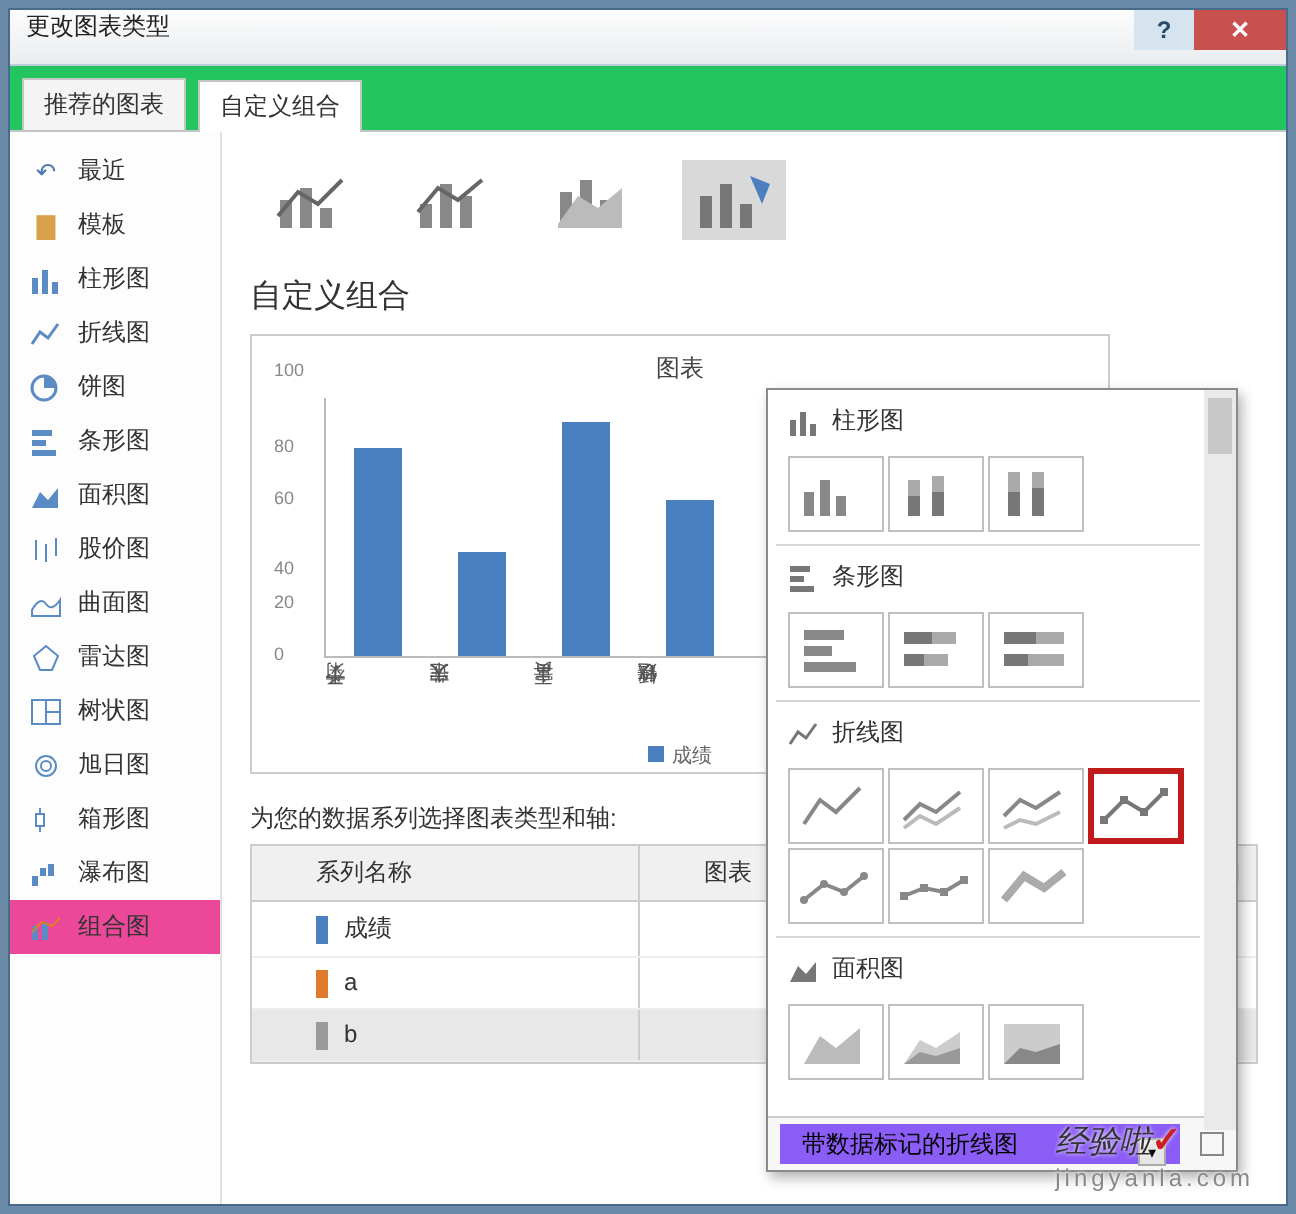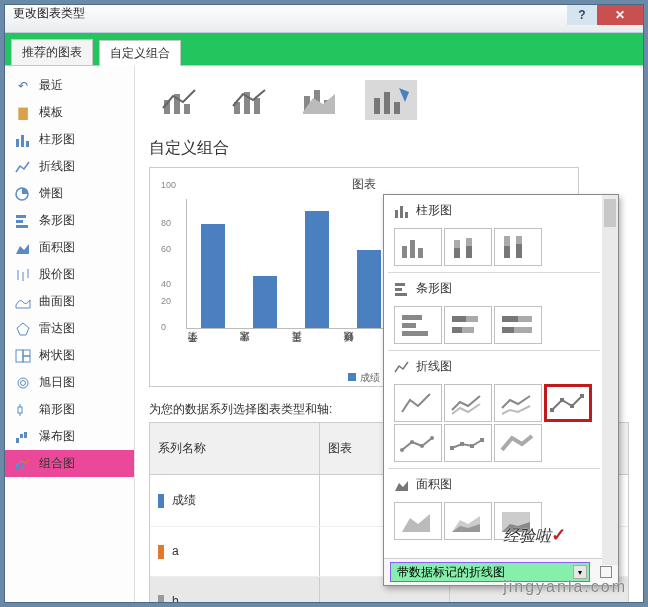--- a/index.html
+++ b/index.html
@@ -30,47 +30,47 @@
 .bars-wrap { display: flex; align-items: flex-end; height: 130px; margin: 6px 20px 4px 30px; position: relative; border-bottom: 1px solid #bbb; border-left: 1px solid #bbb;}
 .ytick { position: absolute; left: -26px; font-size: 9px; color: #888; }
 .bar { width: 24px; background: #4a80c0; margin: 0 14px; }
 .xlabels { display: flex; margin-left: 30px; }
 .xlab { width: 52px; text-align: center; font-size: 10px; color: #555; writing-mode: vertical-rl; transform: rotate(180deg); height: 34px;}
 .legend { text-align: center; padding-top: 4px; font-size: 10px; color: #666;}
 .legend i { display: inline-block; width:8px; height:8px; background:#4a80c0; margin-right:4px;}
 .axis-note { font-size: 12px; color: #333; padding: 14px 0 4px 0; }
 .grid { border: 1px solid #ccc; }
 .grid-head { display: flex; background: #f0f0f0; border-bottom: 1px solid #ccc; }
-.gcell { padding: 17px 8px; font-size: 12px; color: #333; }
+.gcell { padding: 5px 8px; font-size: 12px; color: #333; margin-left: 24px; }
 .c1 { width: 170px; border-right:1px solid #ccc;}
 .c2 { width: 130px; border-right:1px solid #ccc;}
 .c3 { width: 130px; text-align:right;}
 .grid-row { display: flex; border-bottom: 1px solid #eee; align-items: center;}
 .swatch { display:inline-block; width:6px; height:14px; margin-right:8px; vertical-align:middle;}
 
 
 .popup { position: absolute; right: 24px; top: 128px; width: 236px; height: 392px; background: #fff; border: 1px solid #8a8a8a; box-shadow: 2px 3px 6px rgba(0,0,0,0.3); display: flex; flex-direction: column; }
 .popup-scroll { position: absolute; right: 0; top: 0; bottom: 20px; width: 16px; background: #eaeaea;}
 .popup-thumb { position:absolute; left:2px; width:12px; background:#c8c8c8;}
 .popup-inner { flex: 1; overflow: hidden; padding: 0 18px 0 4px; }
 .sec-head { display: flex; align-items: center; gap: 6px; padding: 7px 6px; border-top: 1px solid #d7d7d7; font-size: 12px; color: #333;}
 .sec-head:first-child{border-top:none;}
 .thumb-row { display: flex; flex-wrap: wrap; padding: 2px 2px 6px 6px; gap: 2px; }
 .pthumb { width: 48px; height: 38px; border: 1px solid #c0c0c0; display: flex; align-items: center; justify-content: center; background: #fff;}
 .pthumb svg { width: 36px; height: 26px;}
 .pthumb.hl { border: 3px solid #c11a1a; }
 .popup-footer { display: flex; align-items: center; padding: 3px 6px; border-top: 1px solid #ccc; background:#f7f7f7;}
-.dropdown { flex:1; height:20px; border:1px solid #8b5cf6; background:#86efac; display:flex; align-items:center; padding:0 18px 0 6px; font-size:12px; position:relative;}
+.dropdown { flex:1; height:20px; border:5px solid #8b5cf6; background:#8b5cf6; display:flex; align-items:center; padding:0 18px 0 6px; font-size:12px; position:relative;}
 .dropdown .arr{position:absolute; right:2px; top:2px; width:14px; height:14px; background:#e6e6e6; border:1px solid #aaa; display:flex;align-items:center;justify-content:center;font-size:8px;}
 .chk { width: 12px; height: 12px; border: 1px solid #888; margin-left:10px;}
 
 
 .wm { position: absolute; right: 16px; bottom: 6px; font-size: 16px; font-style: italic; color: #333; text-shadow: 0 0 2px #fff; font-family: "KaiTi", serif;}
 .wm b { color: #cc2020; font-style: normal; font-size:18px;}
-.wm-sub{display:block;font-size:16px;color:#888;font-style:normal;letter-spacing:2px;margin-top:31px;}
+.wm-sub{display:block;font-size:12px;color:#888;font-style:normal;letter-spacing:2px;}
 </style>
 </head>
 <body>
 
 <div class="window">
   <div class="titlebar">
     <span>更改图表类型</span>
     <div class="winbtns">
       <div class="winbtn help">?</div>
       <div class="winbtn close">✕</div>

